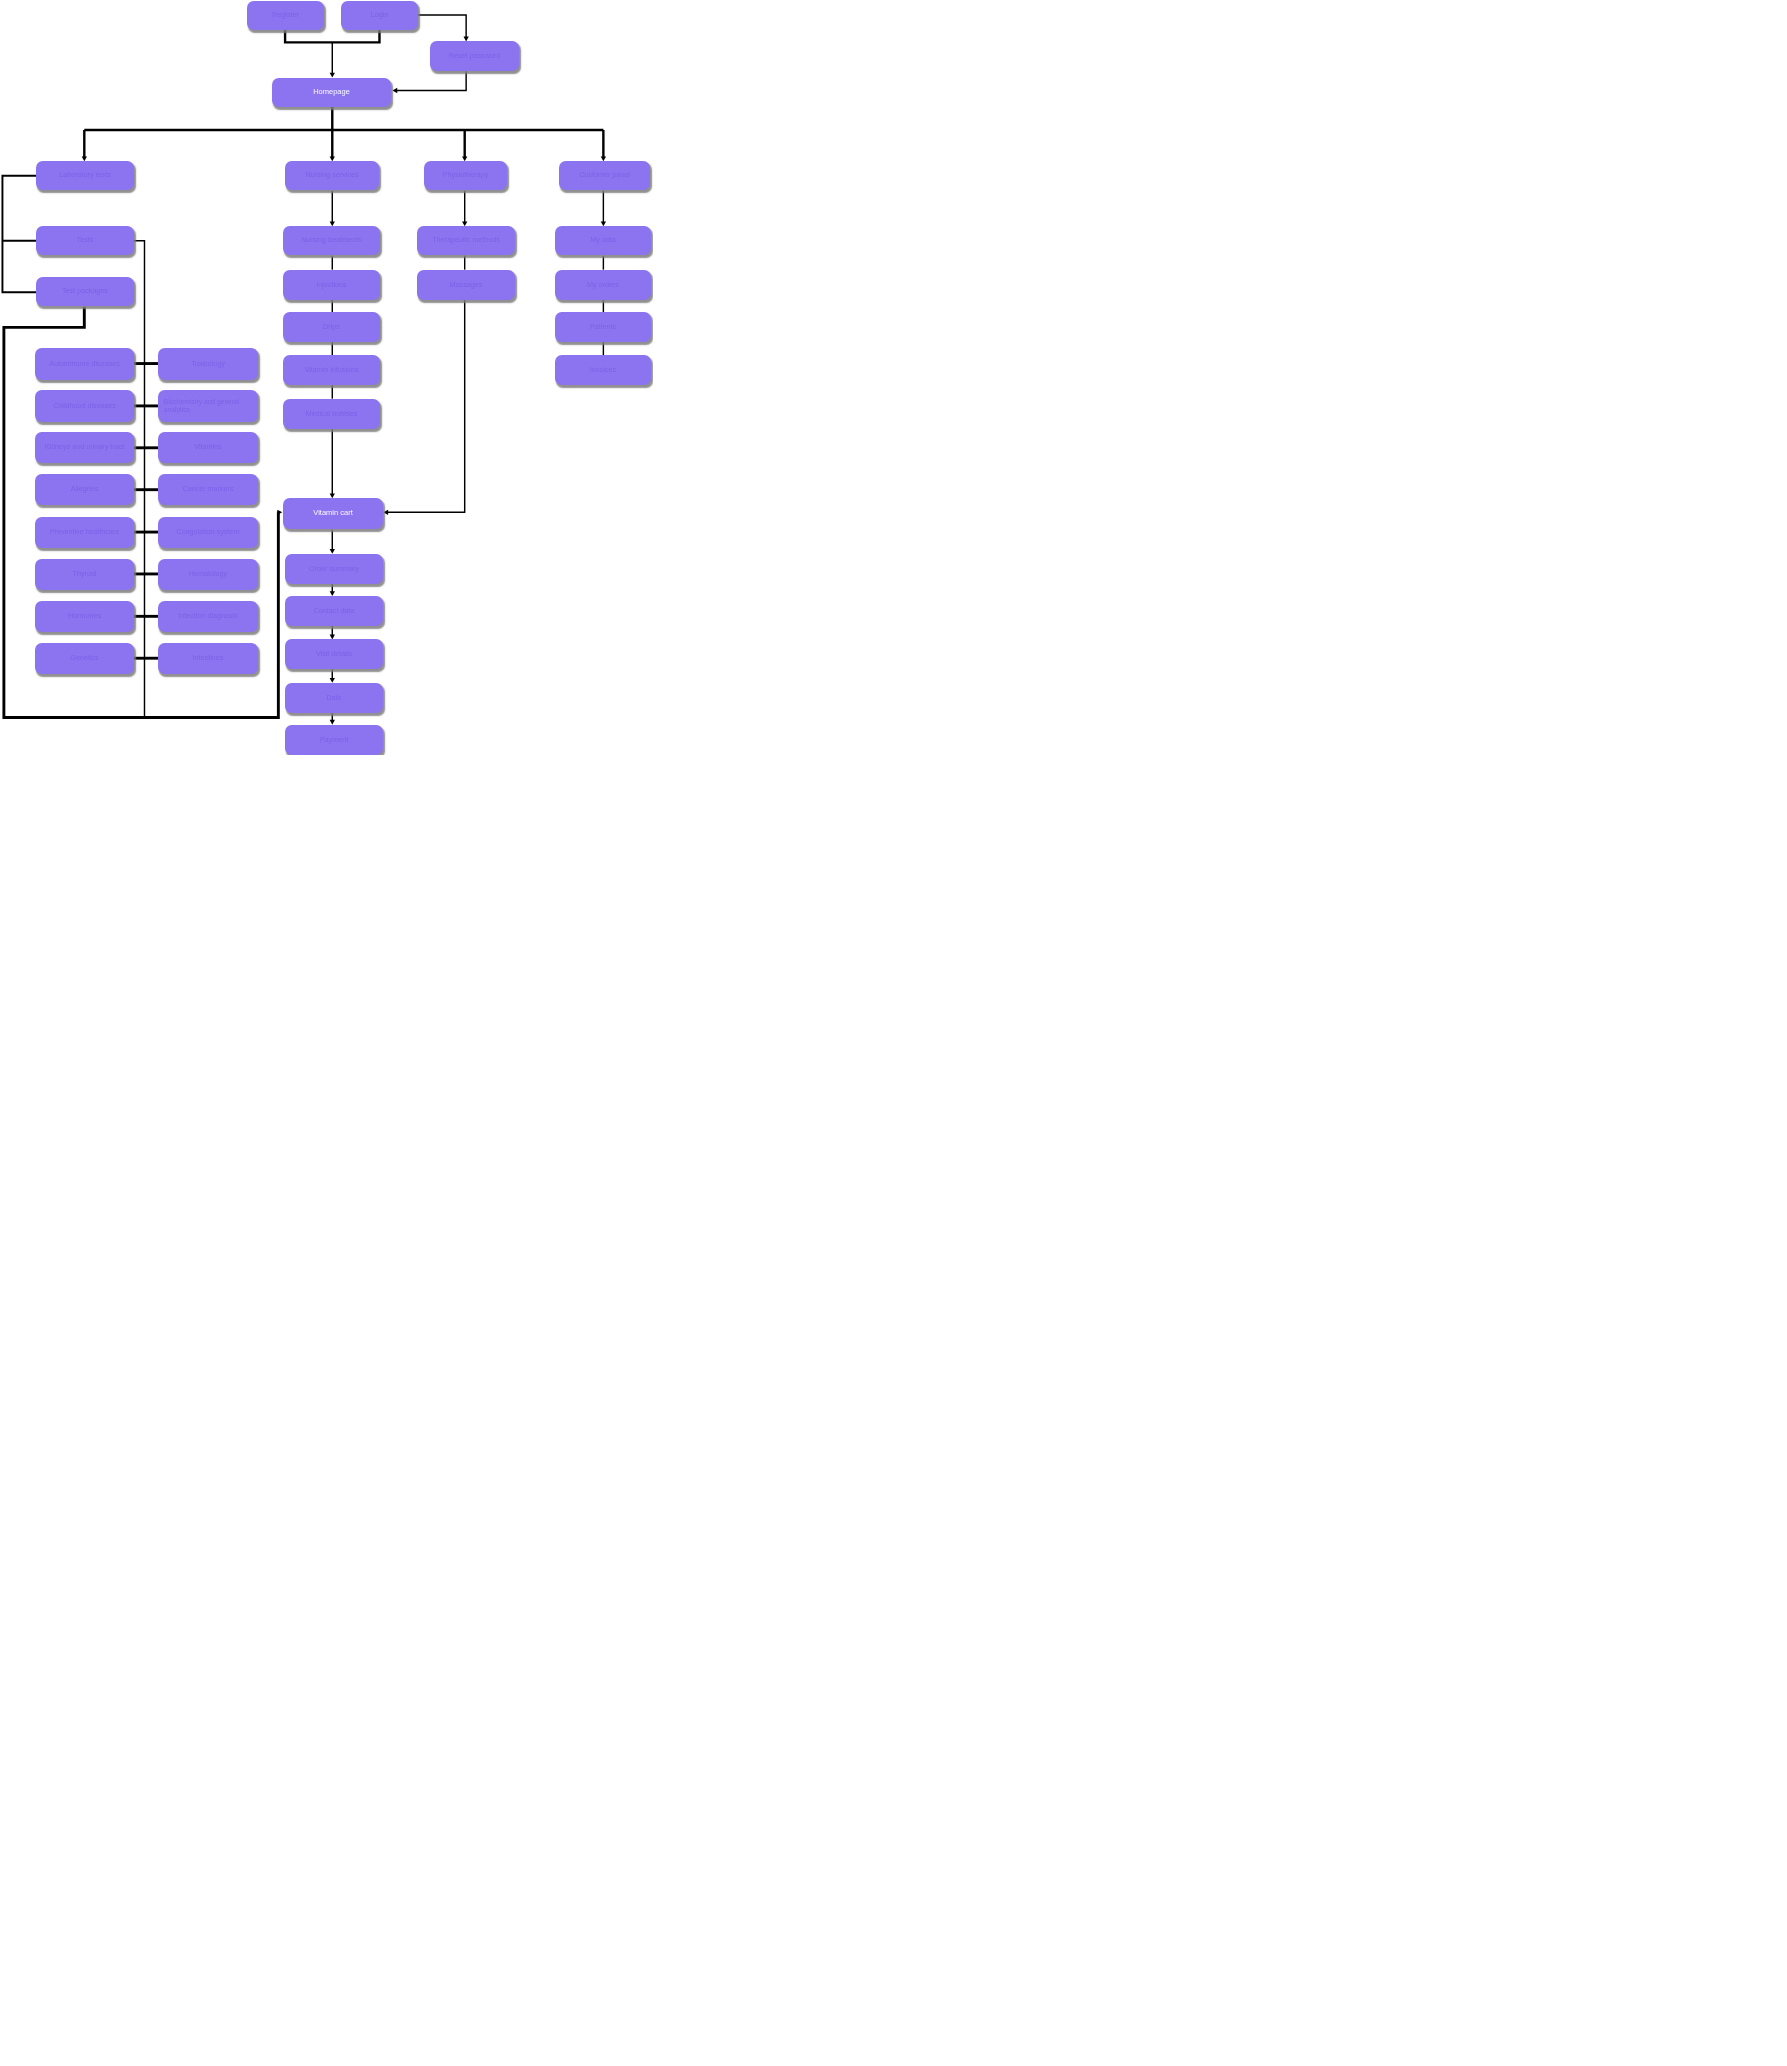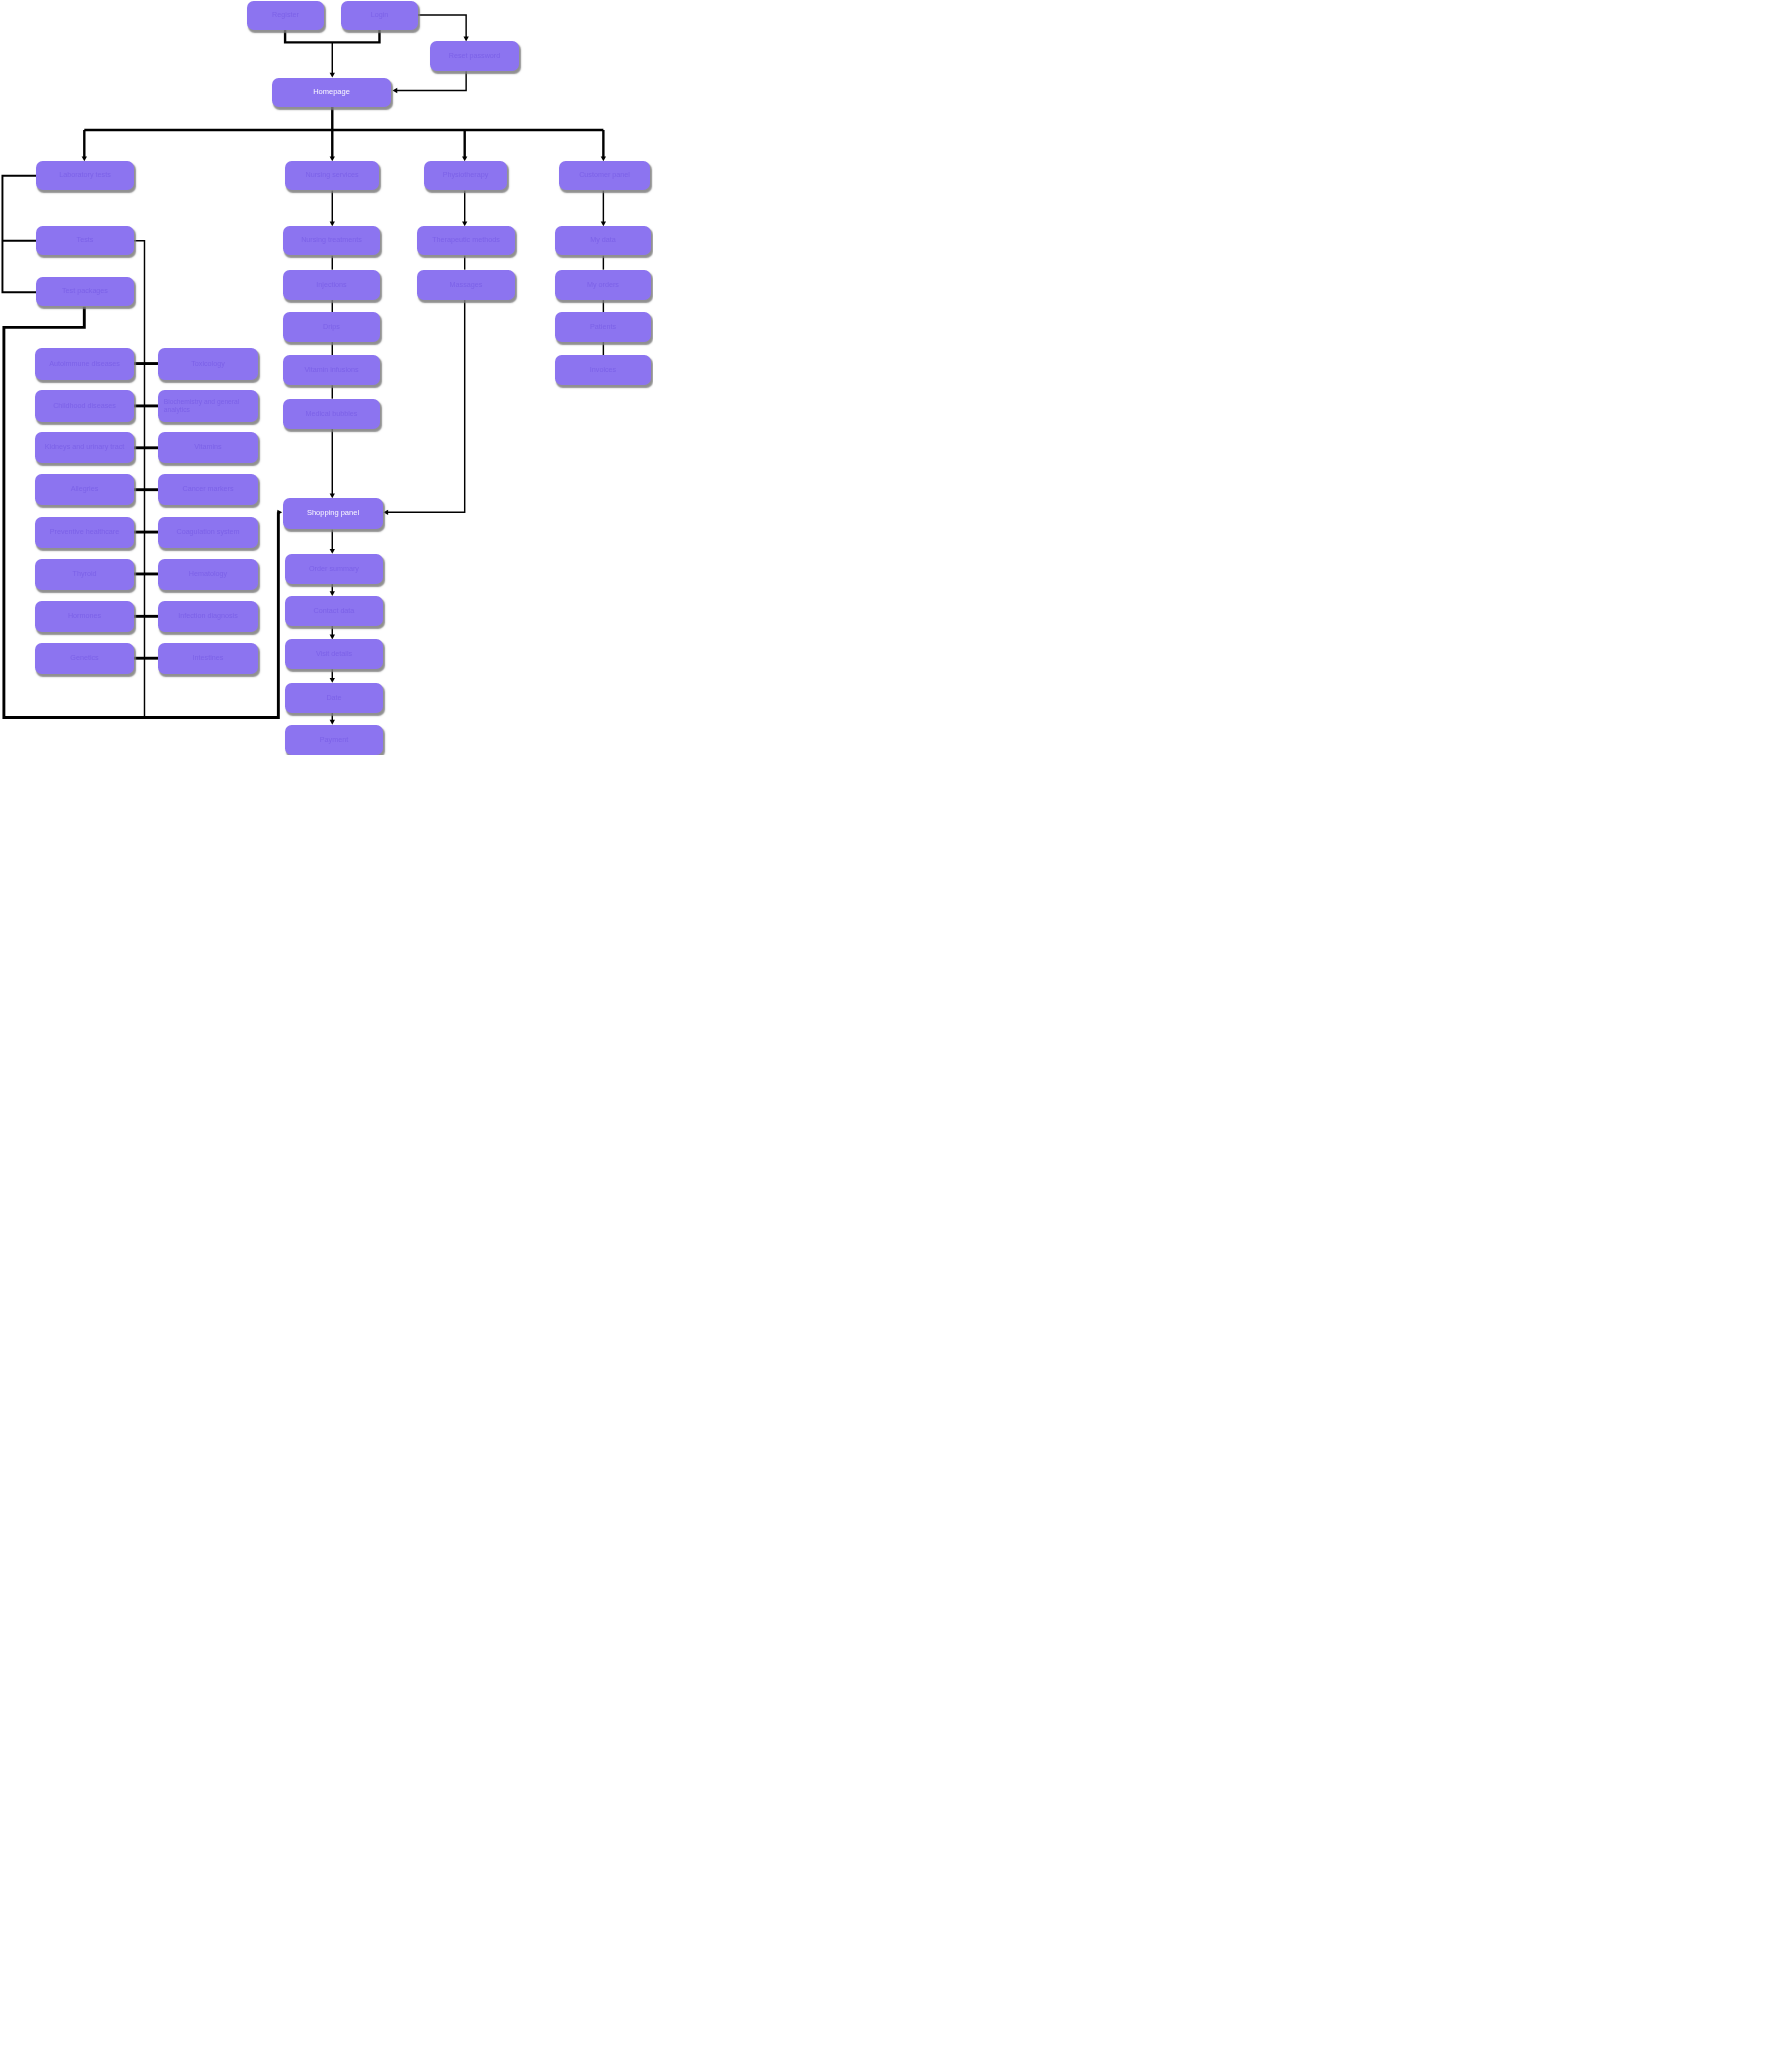--- a/index.html
+++ b/index.html
@@ -138,21 +138,21 @@
   <div class="node ghost" style="left:283px;top:399px;width:97px;height:30px">Medical bubbles</div>
 
   <div class="node ghost" style="left:417px;top:226px;width:98px;height:29px">Therapeutic methods</div>
   <div class="node ghost" style="left:417px;top:270px;width:98px;height:30px">Massages</div>
 
   <div class="node ghost" style="left:555px;top:226px;width:96px;height:29px">My data</div>
   <div class="node ghost" style="left:555px;top:270px;width:96px;height:30px">My orders</div>
   <div class="node ghost" style="left:555px;top:312px;width:96px;height:30px">Patients</div>
   <div class="node ghost" style="left:555px;top:355px;width:96px;height:30px">Invoices</div>
 
-  <div class="node lit" style="left:283px;top:498px;width:100px;height:31px">Shopping panel</div>
+  <div class="node lit" style="left:283px;top:498px;width:100px;height:31px">Vitamin cart</div>
 
   <div class="node ghost" style="left:285px;top:554px;width:98px;height:30px">Order summary</div>
   <div class="node ghost" style="left:285px;top:596px;width:98px;height:30px">Contact data</div>
   <div class="node ghost" style="left:285px;top:639px;width:98px;height:30px">Visit details</div>
   <div class="node ghost" style="left:285px;top:683px;width:98px;height:30px">Date</div>
   <div class="node ghost" style="left:285px;top:725px;width:98px;height:30px">Payment</div>
 
 </div>
 
 

